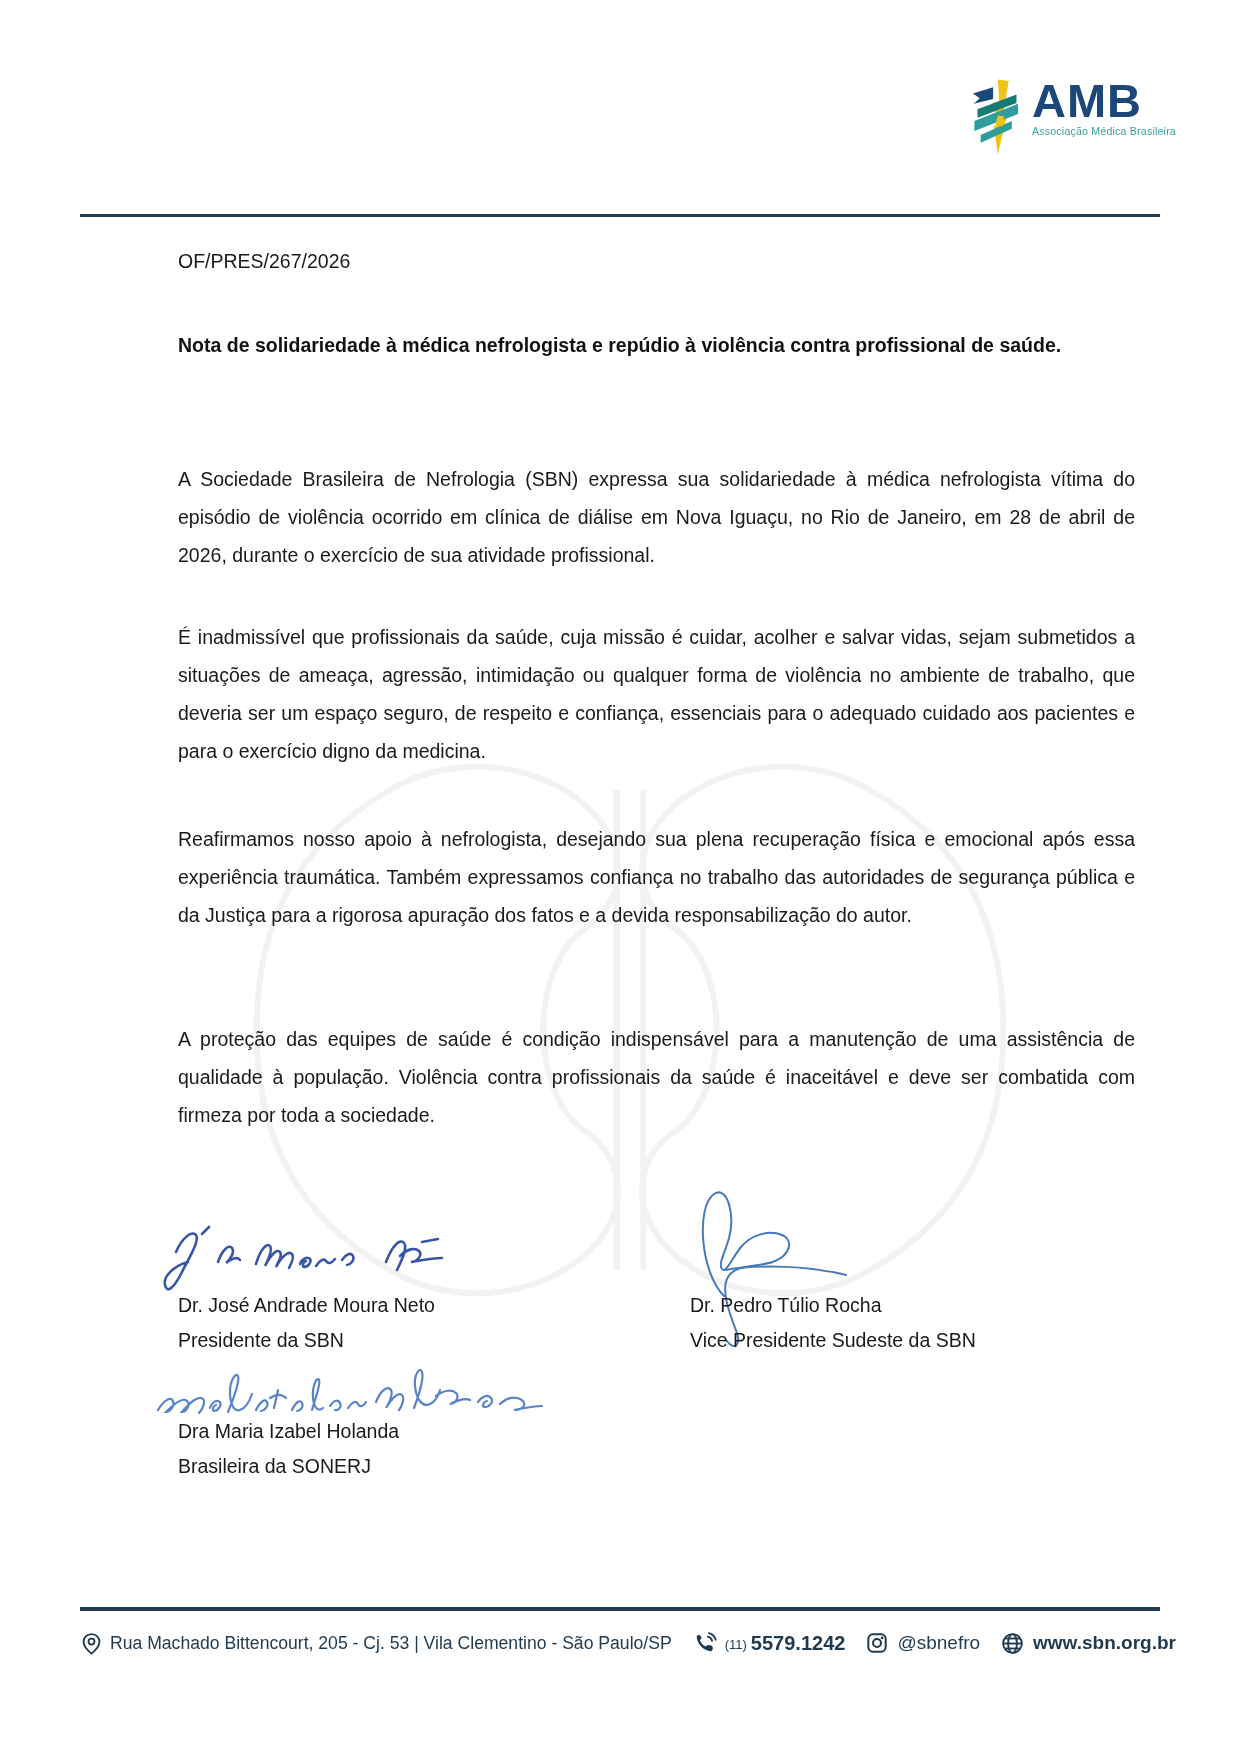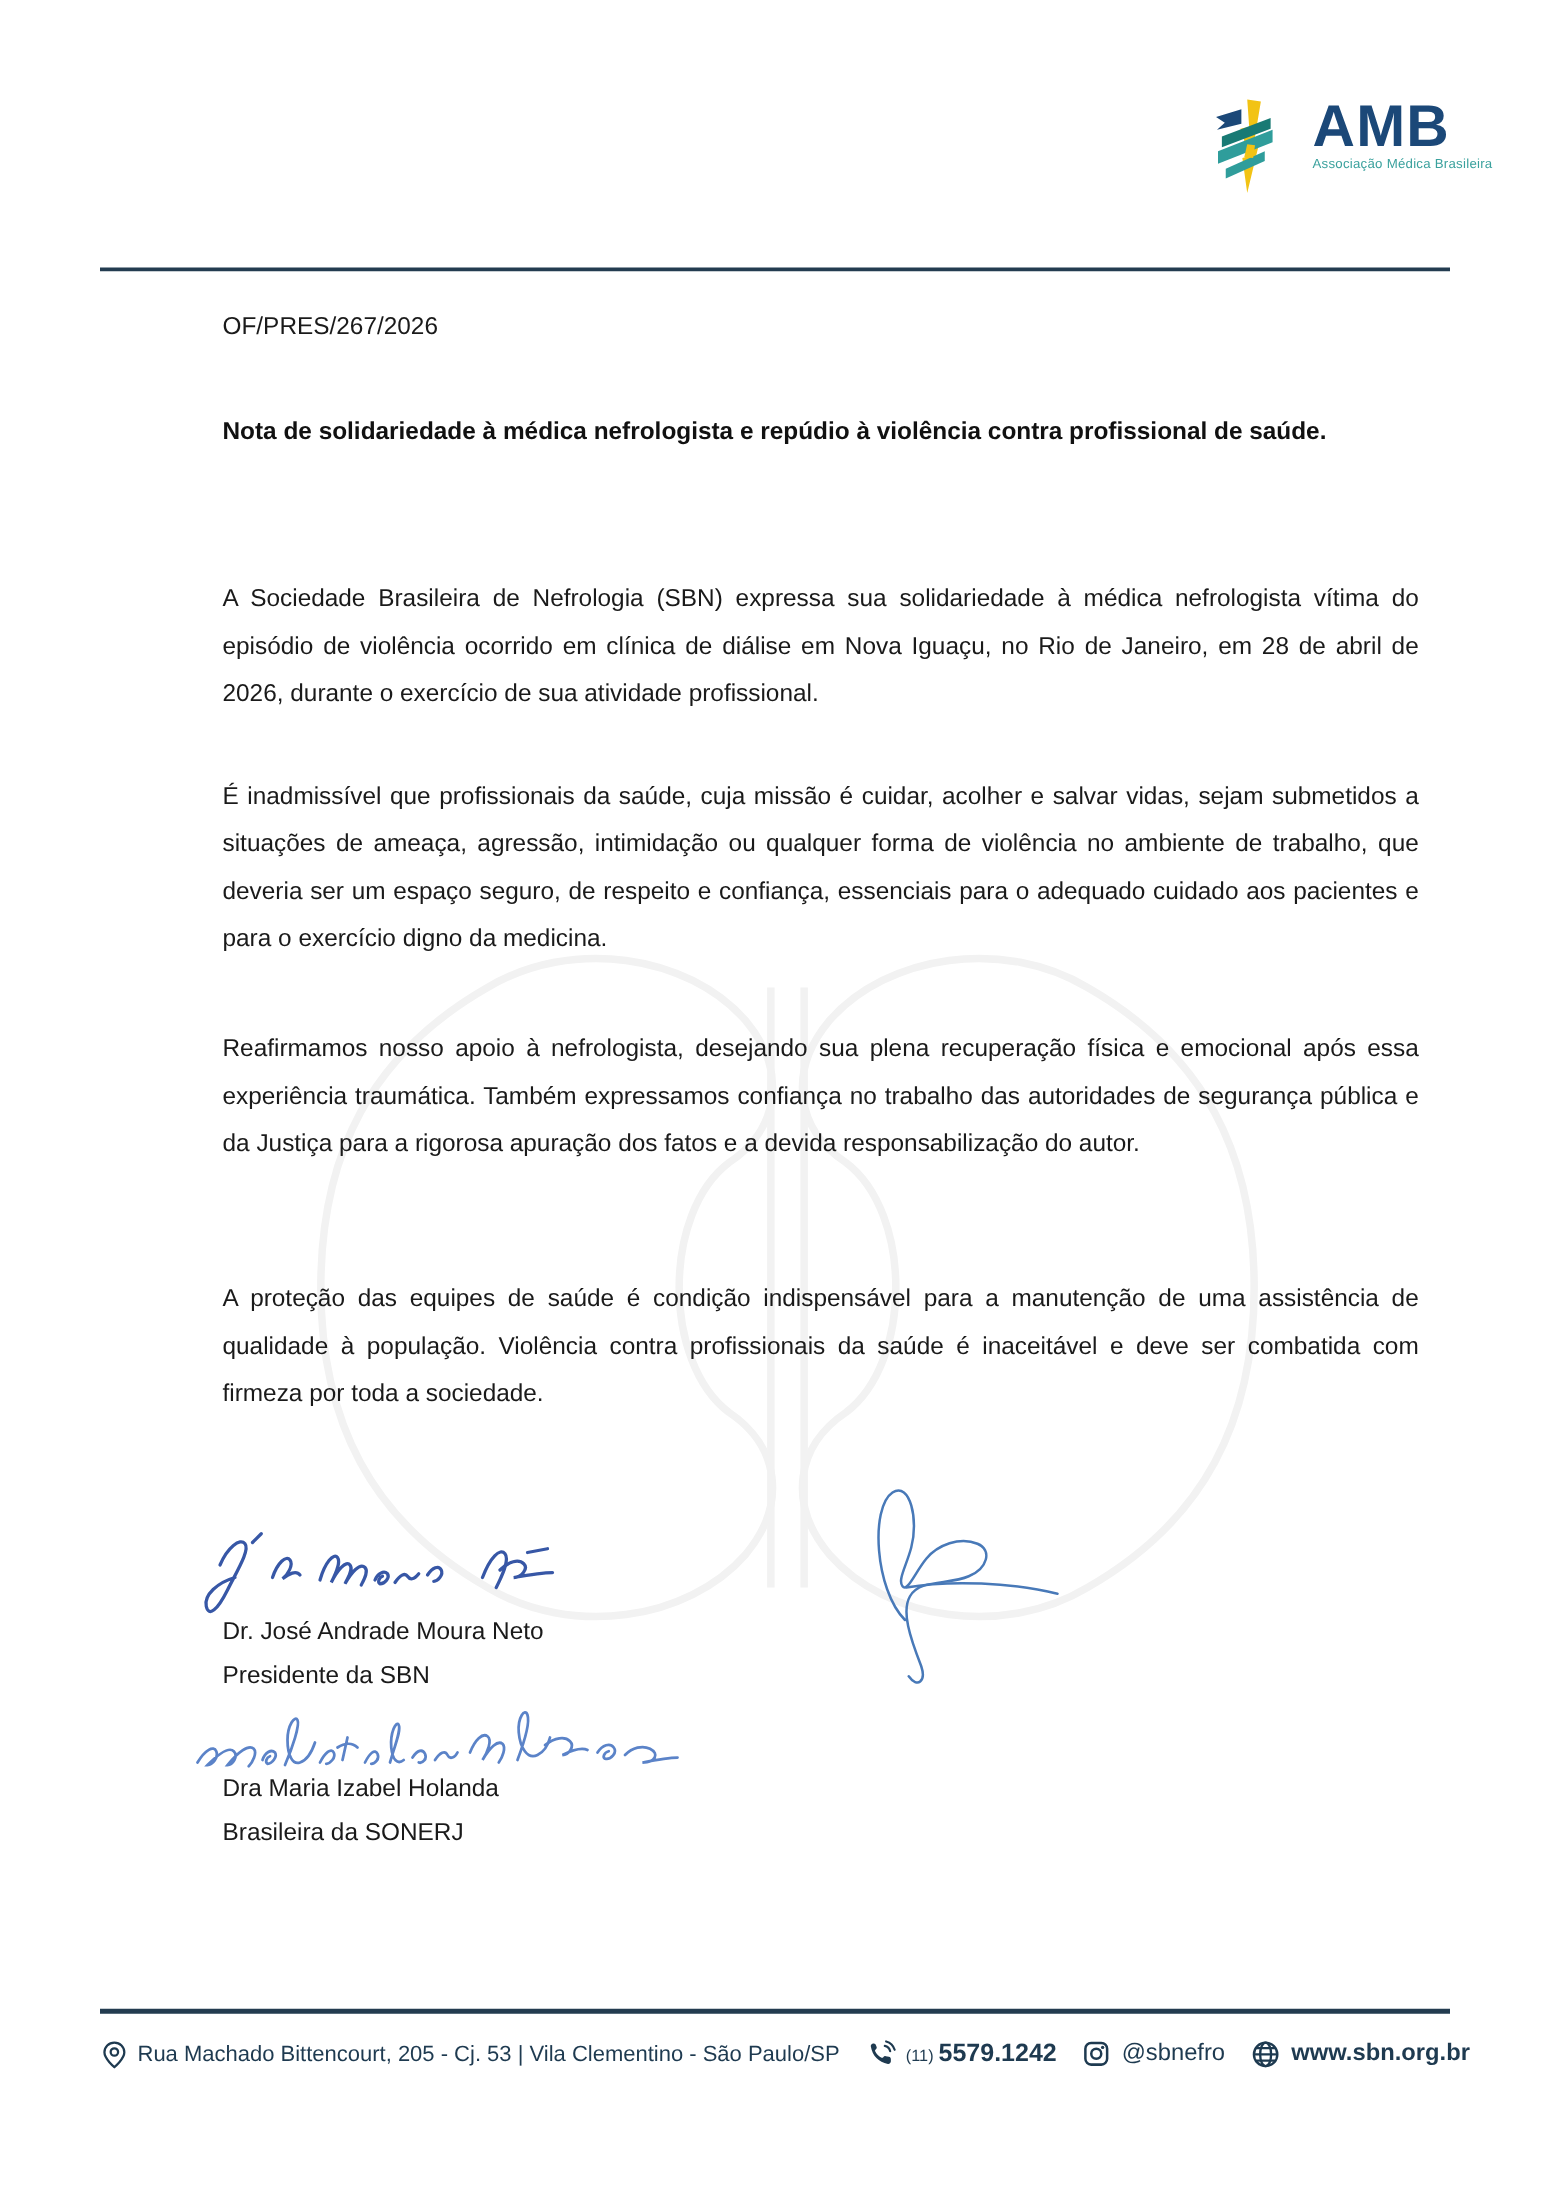--- a/index.html
+++ b/index.html
@@ -40,21 +40,21 @@
     font-weight: 600;
     letter-spacing: 0.2px;
   }
   .amb-logo {
     position: absolute;
     left: 968px;
     top: 78px;
     display: flex;
     align-items: flex-start;
   }
-  .amb-logo .amb-right { margin-left: 24px; }
+  .amb-logo .amb-right { margin-left: 6px; }
   .amb-logo .amb-acronym {
     color: #1b4878;
     font-size: 47px;
     font-weight: 800;
     line-height: 46px;
     letter-spacing: 1px;
   }
   .amb-logo .amb-subtitle {
     color: #3aa19d;
     font-size: 10.6px;
@@ -215,20 +215,24 @@
       <path d="M326 40 C330 34 336 32 339 36 C342 40 337 46 332 45 C330 44 331 40 335 39"></path>
       <path d="M348 42 C354 36 362 34 368 37 C376 41 372 48 362 48 C372 46 382 44 390 44"></path>
     </g>
   </svg>
 
   <div class="sig-text sig-text-1">
     <div>Dr. José Andrade Moura Neto</div>
     <div>Presidente da SBN</div>
   </div>
 
+  <div class="sig-text sig-text-2">
+    <div>Dr. Pedro Túlio Rocha</div>
+    <div>Vice Presidente Sudeste da SBN</div>
+  </div>
 
   <div class="sig-text sig-text-3">
     <div>Dra Maria Izabel Holanda</div>
     <div>Brasileira da SONERJ</div>
   </div>
 
   <div class="footer-rule"></div>
 
   <div class="footer-row">
     <svg width="23" height="25" viewBox="0 0 24 24">

